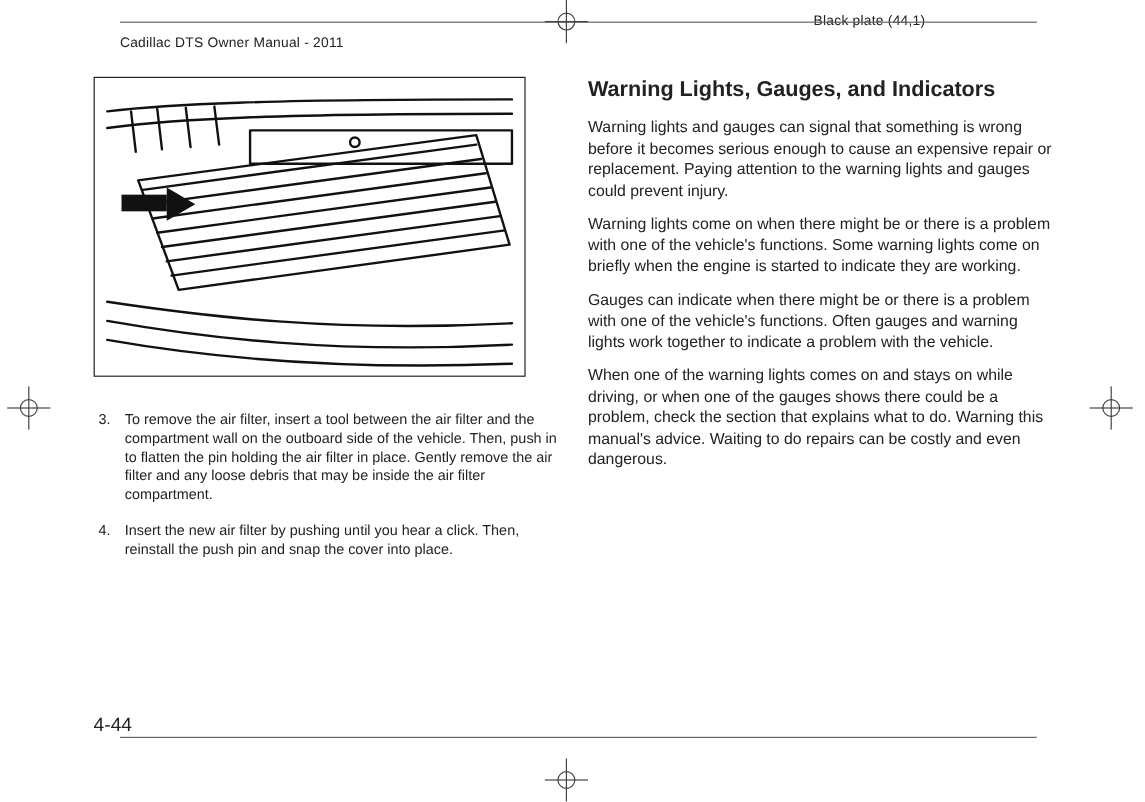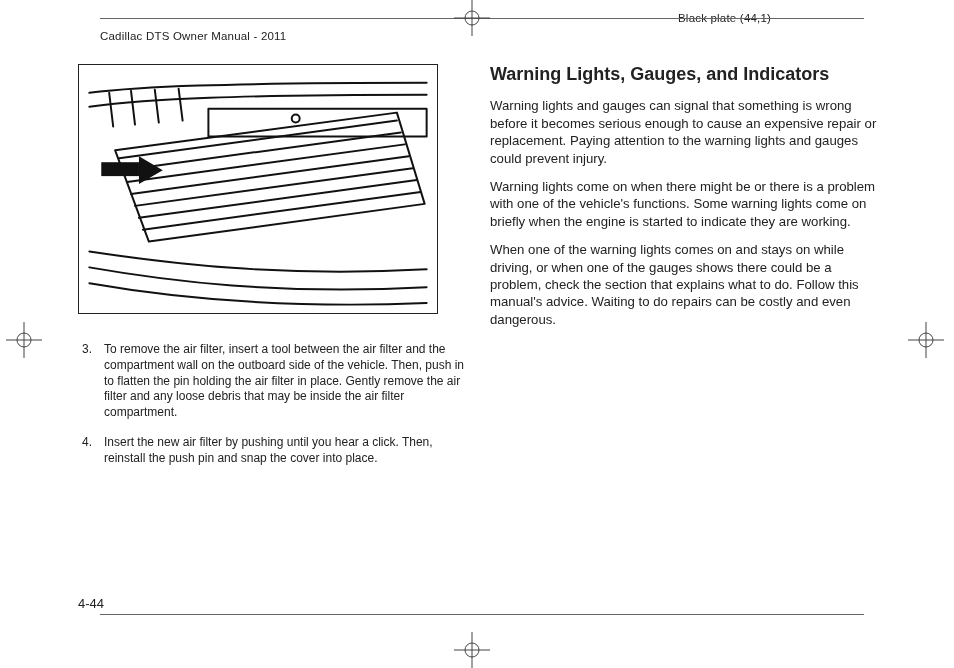--- a/index.html
+++ b/index.html
@@ -35,21 +35,21 @@
   
   .steps { list-style: none; counter-reset: step 2; font-size: 12px; line-height: 1.32; padding-left: 0; }
   .steps li { counter-increment: step; position: relative; padding-left: 26px; margin-bottom: 14px; }
   .steps li::before { content: counter(step) "."; position: absolute; left: 4px; top: 0; }
 
   
   h2.section { font-size: 18px; font-weight: 700; margin-bottom: 12px; line-height: 1.18; }
   .body p { font-size: 13.2px; line-height: 1.32; margin-bottom: 11px; }
 
   
-  .pagenum { position: absolute; left: 78px; top: 596px; font-size: 13px; }
+  .pagenum { position: absolute; left: 78px; top: 596px; font-size: 16px; }
 </style>
 </head>
 <body>
 
 <div class="page">
 
   <div class="header">
     <div class="header-title">Cadillac DTS Owner Manual - 2011</div>
     <div class="header-plate">Black plate (44,1)</div>
   </div>
@@ -120,20 +120,21 @@
       <ol class="steps">
         <li>To remove the air filter, insert a tool between the air filter and the compartment wall on the outboard side of the vehicle. Then, push in to flatten the pin holding the air filter in place. Gently remove the air filter and any loose debris that may be inside the air filter compartment.</li>
         <li>Insert the new air filter by pushing until you hear a click. Then, reinstall the push pin and snap the cover into place.</li>
       </ol>
     </div>
 
     <div class="col body">
       <h2 class="section">Warning Lights, Gauges, and Indicators</h2>
       <p>Warning lights and gauges can signal that something is wrong before it becomes serious enough to cause an expensive repair or replacement. Paying attention to the warning lights and gauges could prevent injury.</p>
       <p>Warning lights come on when there might be or there is a problem with one of the vehicle's functions. Some warning lights come on briefly when the engine is started to indicate they are working.</p>
-      <p>When one of the warning lights comes on and stays on while driving, or when one of the gauges shows there could be a problem, check the section that explains what to do. Follow this manual's advice. Waiting to do repairs can be costly and even dangerous.</p>
+      <p>Gauges can indicate when there might be or there is a problem with one of the vehicle's functions. Often gauges and warning lights work together to indicate a problem with the vehicle.</p>
+      <p>When one of the warning lights comes on and stays on while driving, or when one of the gauges shows there could be a problem, check the section that explains what to do. Warning this manual's advice. Waiting to do repairs can be costly and even dangerous.</p>
     </div>
 
   </div>
 
   <div class="pagenum">4-44</div>
   <div class="footer-rule"></div>
 </div>
 
 </body></html>

